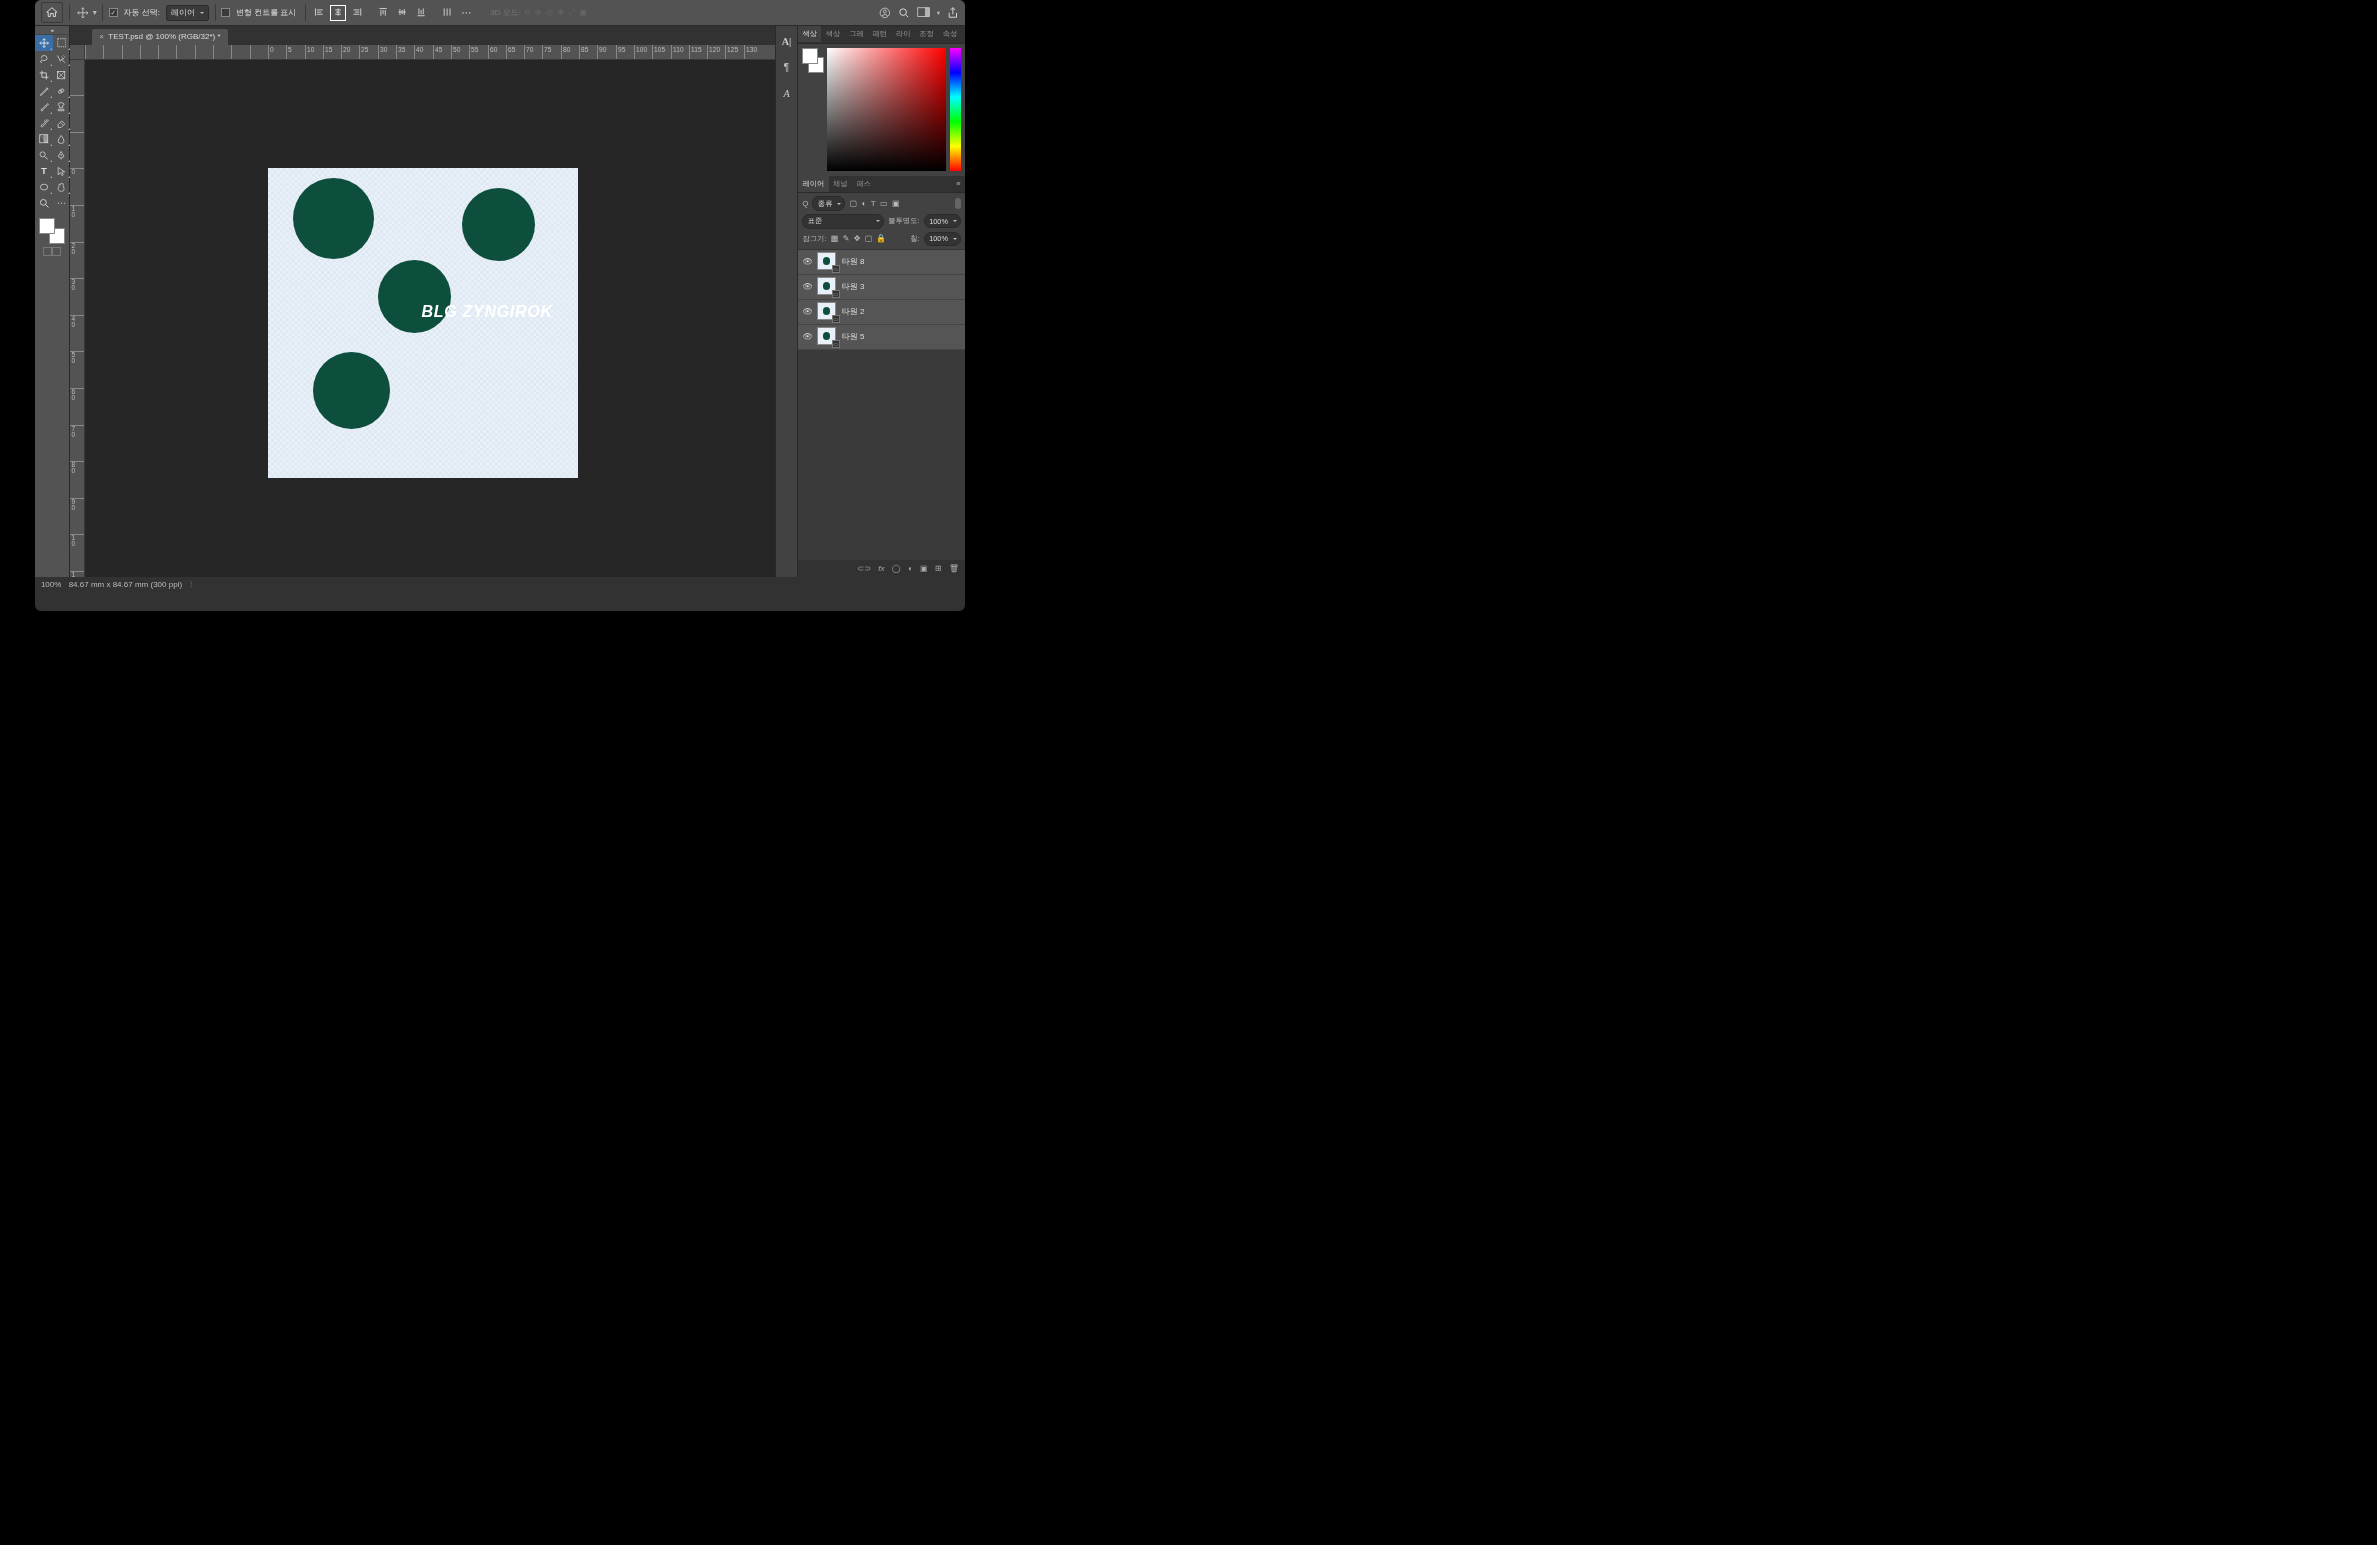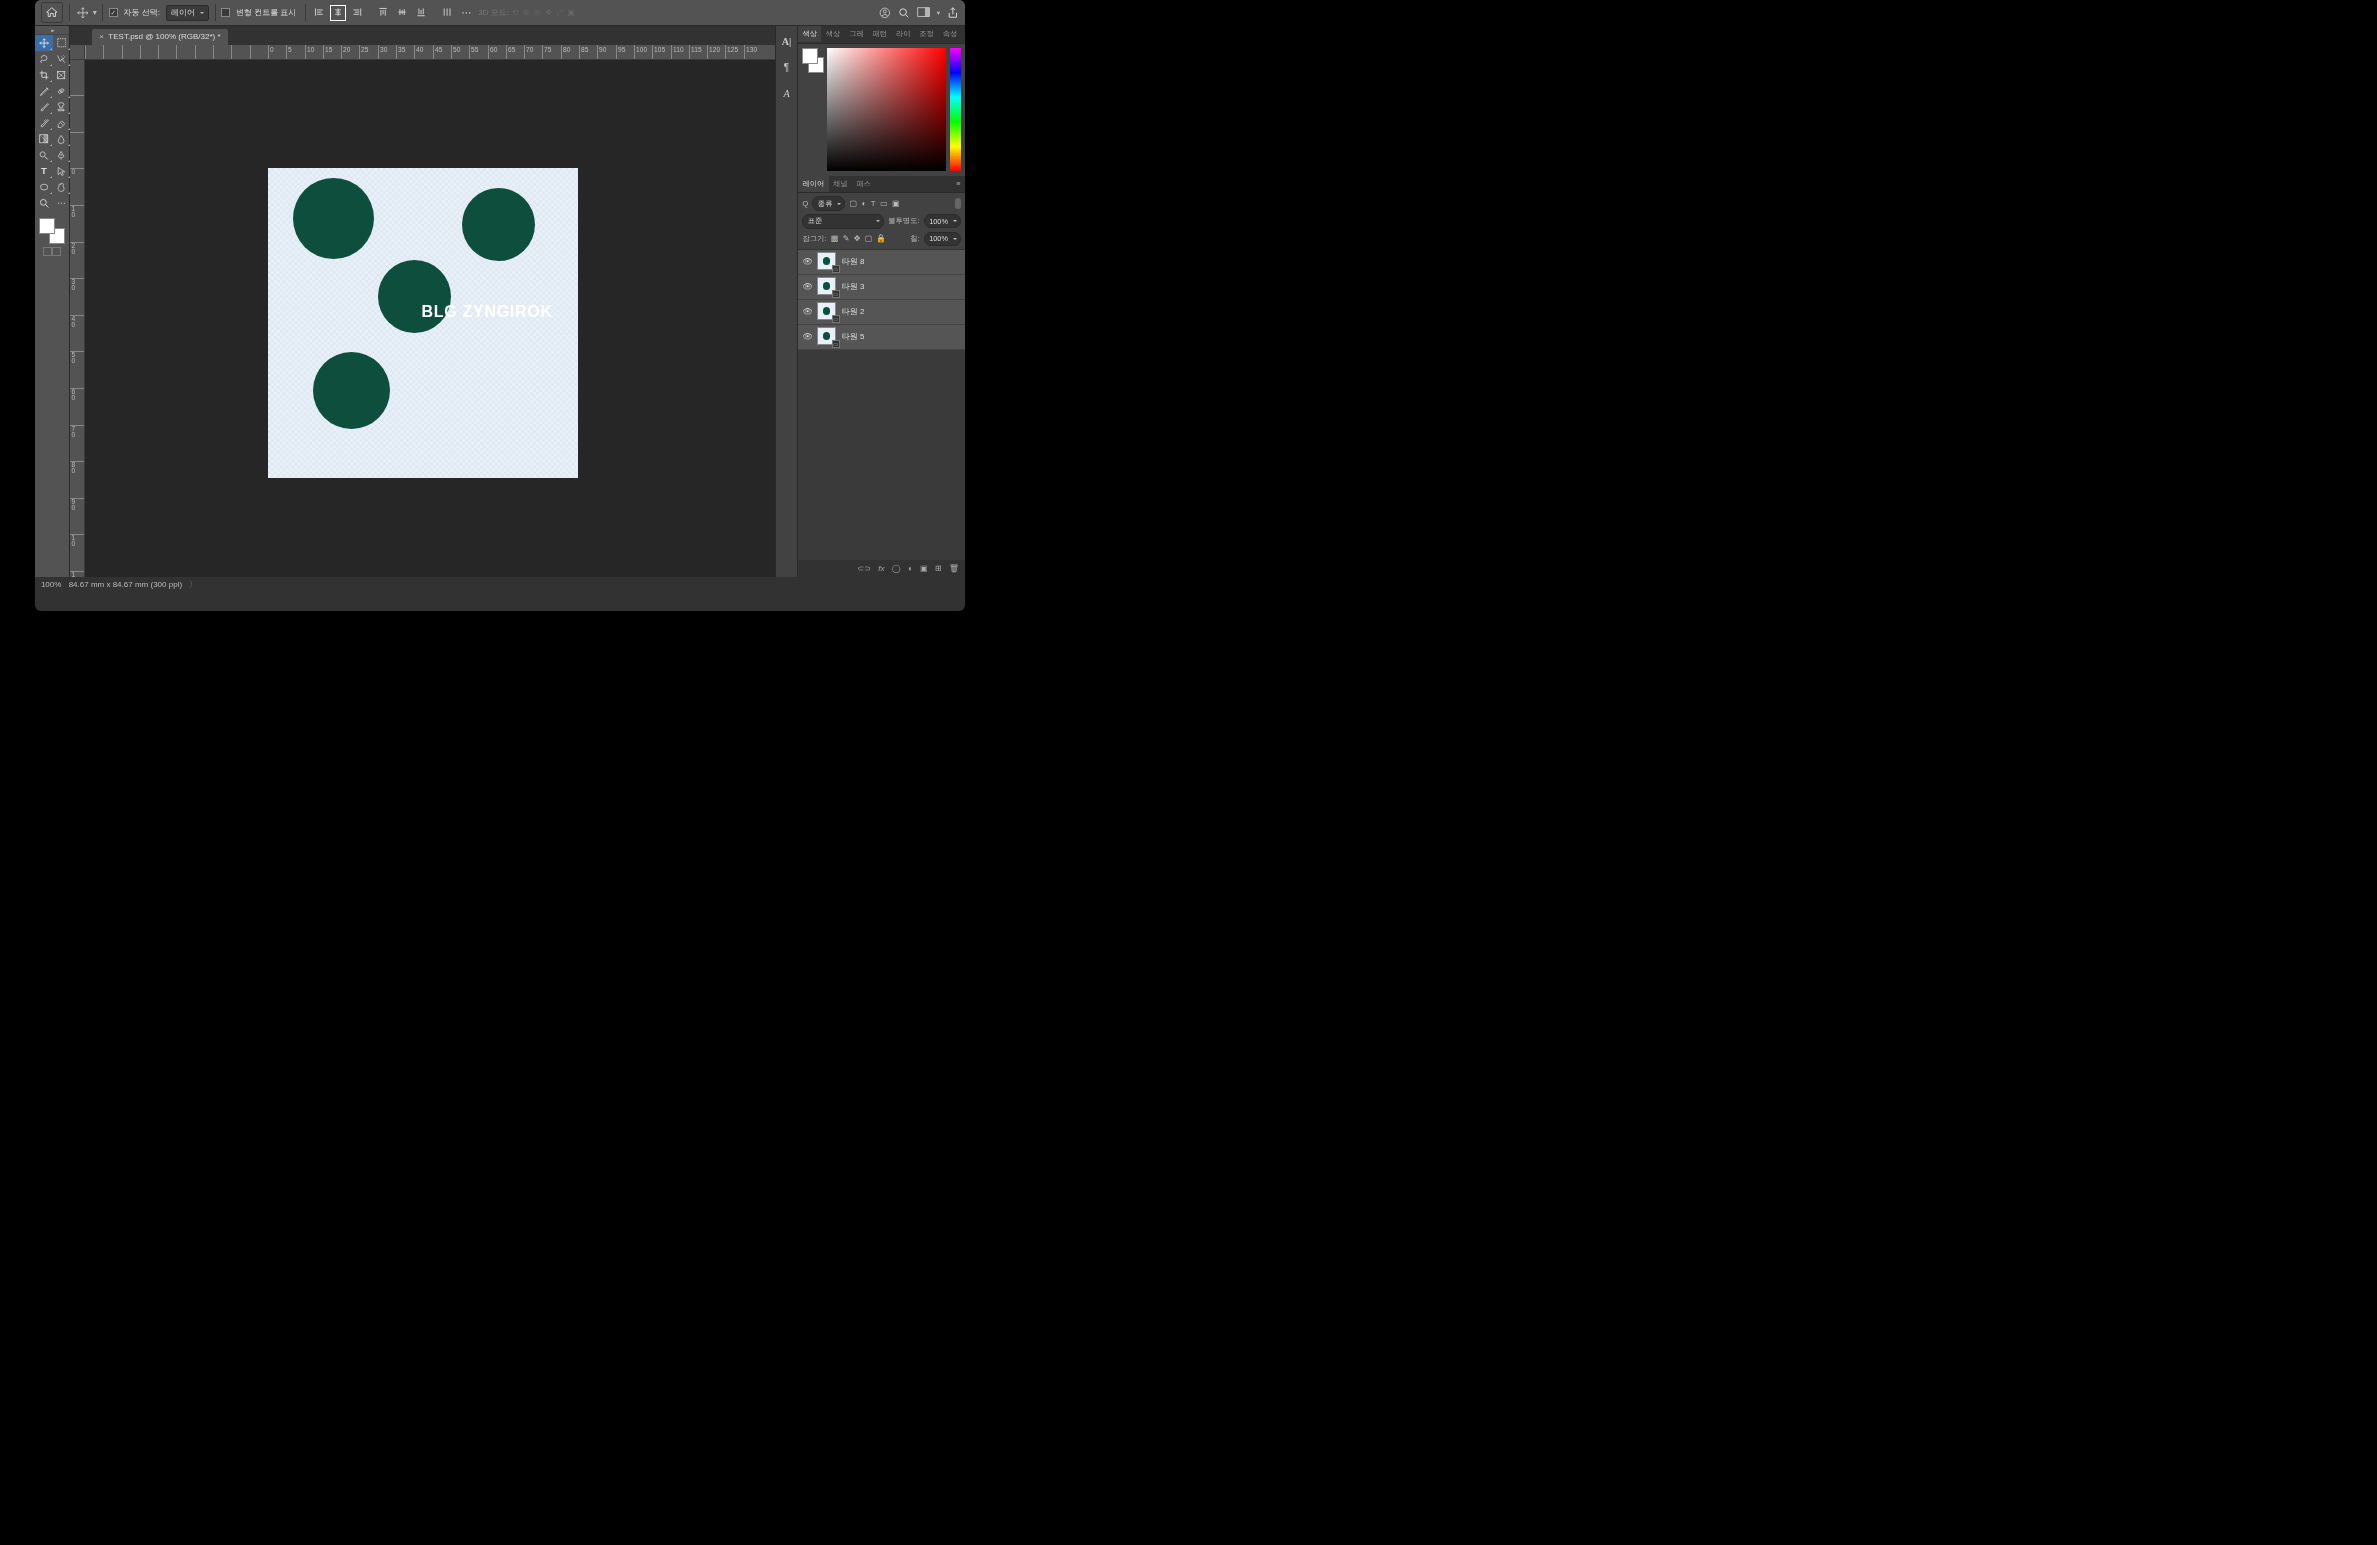--- a/index.html
+++ b/index.html
@@ -18,21 +18,21 @@
 .opt-sep { width: 0.7px; height: 17.6px; background: #3a3a3a; margin: 0 2.9px; }
 .opt-icon { width: 14.6px; height: 14.6px; display: flex; align-items: center; justify-content: center; color: #ddd; }
 .checkbox { width: 8.8px; height: 8.8px; border: 0.7px solid #888; display: inline-flex; align-items: center; justify-content: center; background: #3a3a3a; }
 .checkbox.checked::after { content: "✓"; font-size: 6.6px; color: #ddd; }
 .opt-label { font-size: 8px; color: #ddd; margin: 0 2.9px; }
 .dropdown { background: #3a3a3a; border: 0.7px solid #2a2a2a; border-radius: 2.2px; padding: 1.5px 13px 1.5px 4.4px; font-size: 8px; color: #ddd; position: relative; cursor: pointer; }
 .dropdown::after { content: ""; position: absolute; right: 3.7px; top: 50%; transform: translateY(-50%); border-left: 2.2px solid transparent; border-right: 2.2px solid transparent; border-top: 2.9px solid #bbb; }
 .align-btn { width: 16px; height: 16px; display: flex; align-items: center; justify-content: center; cursor: pointer; border: 0.7px solid transparent; }
 .align-btn.active { border: 0.7px solid #fff; background: #535353; }
 .options-right { margin-left: auto; display: flex; gap: 7.3px; align-items: center; }
-.mode-3d { font-size: 8px; color: #777; margin-left: 1px; }
+.mode-3d { font-size: 8px; color: #777; margin-left: 13px; }
 .mode-3d-icons { display: flex; gap: 4.4px; color: #666; }
 
 .main-area { display: flex; height: calc(100% - 45px - 14.6px); }
 .toolbar-toggle { height: 8.8px; background: #535353; display: flex; align-items: center; justify-content: center; border-bottom: 0.7px solid #444; cursor: pointer; }
 .toolbar-toggle::after { content: "▸▸"; font-size: 5.1px; letter-spacing: -1.5px; color: #aaa; }
 
 .tools { width: 35px; background: #535353; border-right: 0.7px solid #2a2a2a; display: flex; flex-direction: column; }
 .tools-grid { display: grid; grid-template-columns: 1fr 1fr; }
 .tool { width: 17.6px; height: 16px; display: flex; align-items: center; justify-content: center; cursor: pointer; color: #ddd; font-size: 9.5px; position: relative; }
 .tool.active { background: #3a6ea5; }
@@ -56,21 +56,21 @@
 .ruler-v .tick { position: absolute; left: 0; width: 14.6px; border-top: 0.7px solid #888; font-size: 6.6px; color: #bbb; text-align: left; padding-left: 1.5px; writing-mode: horizontal-tb; }
 .canvas-vp { position: absolute; left: 14.6px; top: 14.6px; right: 0; bottom: 0; background: #262626; overflow: hidden; }
 .artboard { position: absolute; left: 183px; top: 108px; width: 310px; height: 310px; background: #e8f0fa; 
   background-image: linear-gradient(45deg, #dfe7f1 25%, transparent 25%), linear-gradient(-45deg, #dfe7f1 25%, transparent 25%), linear-gradient(45deg, transparent 75%, #dfe7f1 75%), linear-gradient(-45deg, transparent 75%, #dfe7f1 75%);
   background-size: 5.9px 5.9px; background-position: 0 0, 0 2.9px, 2.9px -2.9px, -2.9px 0; }
 .circle { position: absolute; border-radius: 50%; background: #0d4f3c; }
 .c1 { width: 81px; height: 81px; left: 25px; top: 10.2px; }
 .c2 { width: 73px; height: 73px; left: 194px; top: 20.5px; }
 .c3 { width: 73px; height: 73px; left: 110px; top: 92px; }
 .c4 { width: 77px; height: 77px; left: 45px; top: 184px; }
-.watermark { position: absolute; left: 154px; top: 135px; font-size: 16px; font-weight: 700; color: #fff; letter-spacing: 0.7px; text-align: center; }
+.watermark { position: absolute; left: 154px; top: 135px; font-size: 16px; font-weight: 700; font-style: italic; color: #fff; letter-spacing: 0.7px; text-align: center; }
 
 .status-bar { height: 14.6px; background: #323232; display: flex; align-items: center; padding: 0 5.9px; gap: 7.3px; font-size: 8px; color: #bbb; }
 .status-bar .chevron { color: #888; }
 
 .panel-strip { width: 22px; background: #424242; border-left: 0.7px solid #2a2a2a; display: flex; flex-direction: column; align-items: center; padding-top: 7.3px; gap: 10.2px; }
 .panel-strip .picon { width: 16px; height: 16px; display: flex; align-items: center; justify-content: center; color: #ccc; cursor: pointer; font-size: 10.2px; }
 
 .panels { width: 168px; background: #424242; border-left: 0.7px solid #2a2a2a; display: flex; flex-direction: column; }
 .panel-tabs { display: flex; height: 17.6px; background: #323232; font-size: 7.3px; align-items: center; overflow: hidden; border-bottom: 0.7px solid #2a2a2a; }
 .panel-tabs .ptab { padding: 2.9px 4.4px; color: #999; cursor: pointer; white-space: nowrap; }

